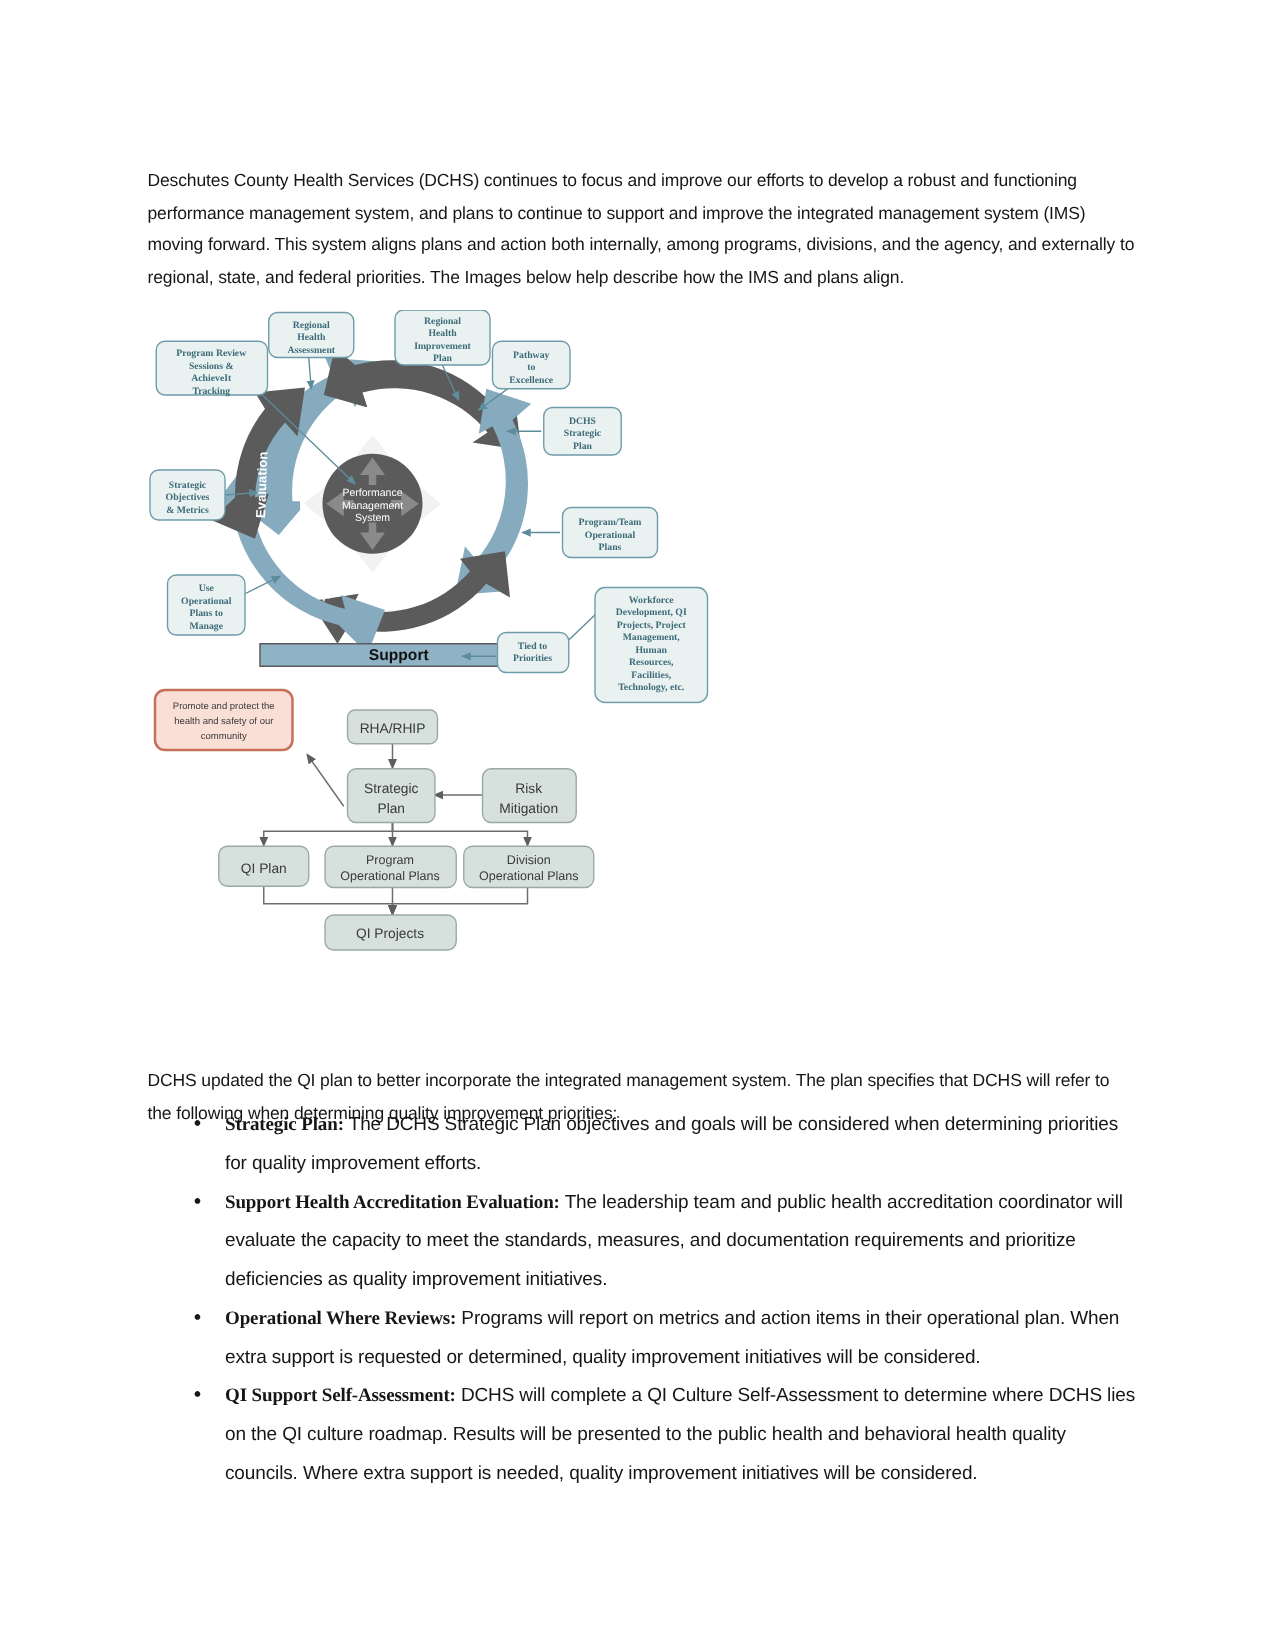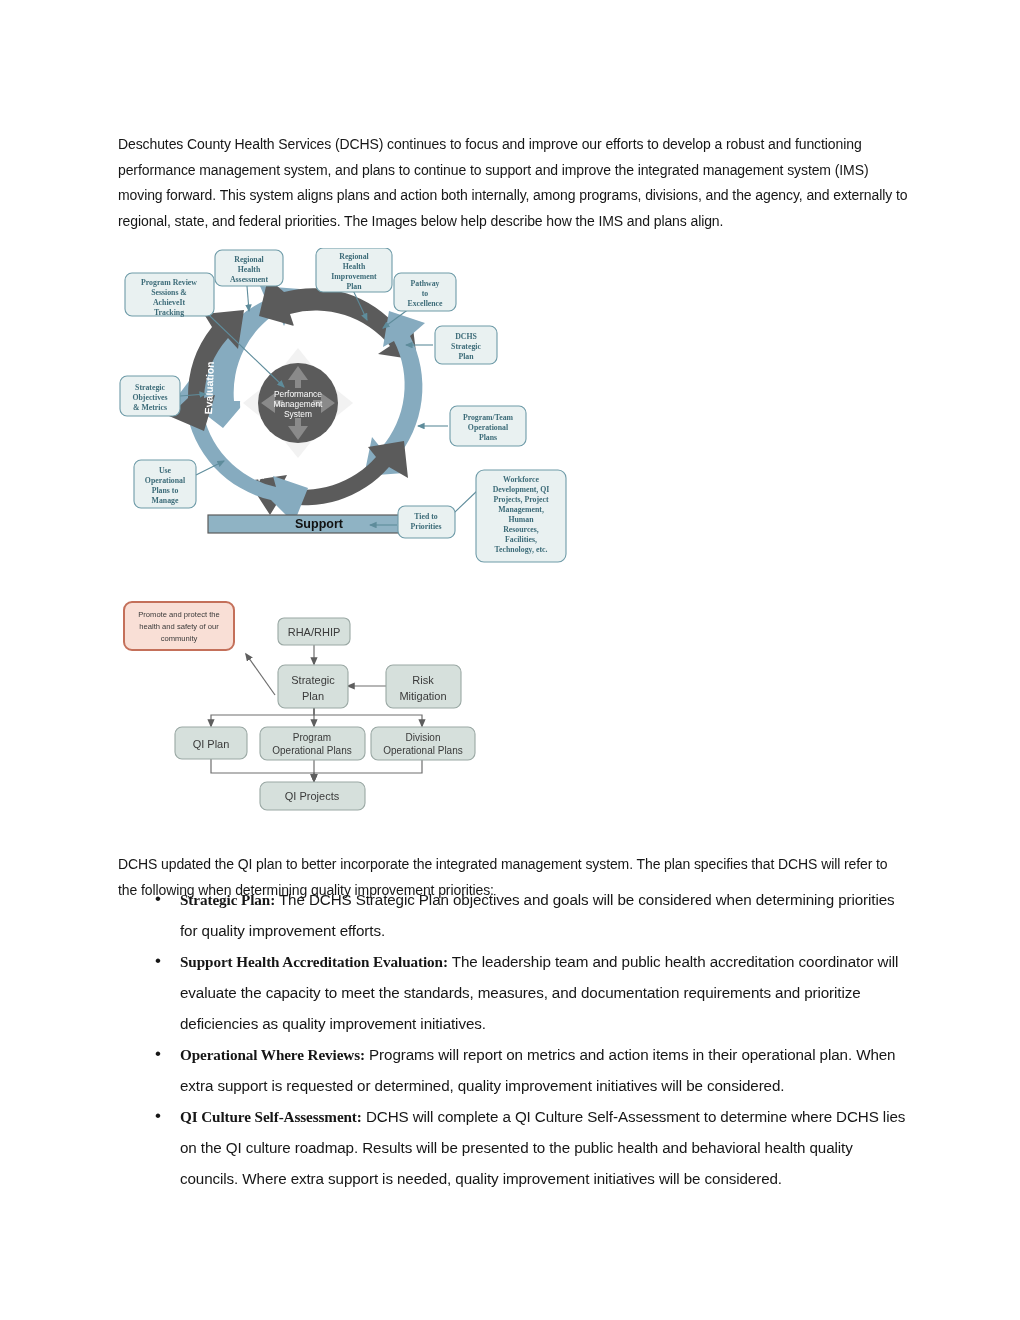--- a/index.html
+++ b/index.html
@@ -72,21 +72,21 @@
     top: 248px;
     width: 452px;
     height: 315px;
   }
   #ims-wheel-figure svg { display: block; }
 
   
   #plan-flow-figure {
     position: absolute;
     left: 118px;
-    top: 598px;
+    top: 548px;
     width: 360px;
     height: 218px;
   }
   #plan-flow-figure svg { display: block; }
 </style>
 </head>
 <body>
 
 <div class="page">
 
@@ -390,17 +390,17 @@
     <li>
       <span class="bullet-dot">•</span>
       <span class="lead">Support Health Accreditation Evaluation:</span><span>  The leadership team and public health accreditation coordinator will evaluate the capacity to meet the standards, measures, and documentation requirements and prioritize deficiencies as quality improvement initiatives.</span>
     </li>
     <li>
       <span class="bullet-dot">•</span>
       <span class="lead">Operational Where Reviews:</span><span> Programs will report on metrics and action items in their operational plan. When extra support is requested or determined, quality improvement initiatives will be considered.</span>
     </li>
     <li>
       <span class="bullet-dot">•</span>
-      <span class="lead">QI Culture Self-Assessment:</span><span> DCHS will complete a QI Culture Self-Assessment to determine where DCHS lies on the QI culture roadmap. Results will be presented to the public health and behavioral health quality councils. Where extra support is needed, quality improvement initiatives will be considered.</span>
+      <span class="lead">QI Support Self-Assessment:</span><span> DCHS will complete a QI Culture Self-Assessment to determine where DCHS lies on the QI culture roadmap. Results will be presented to the public health and behavioral health quality councils. Where extra support is needed, quality improvement initiatives will be considered.</span>
     </li>
   </ul>
 
 </div>
 
 </body></html>

